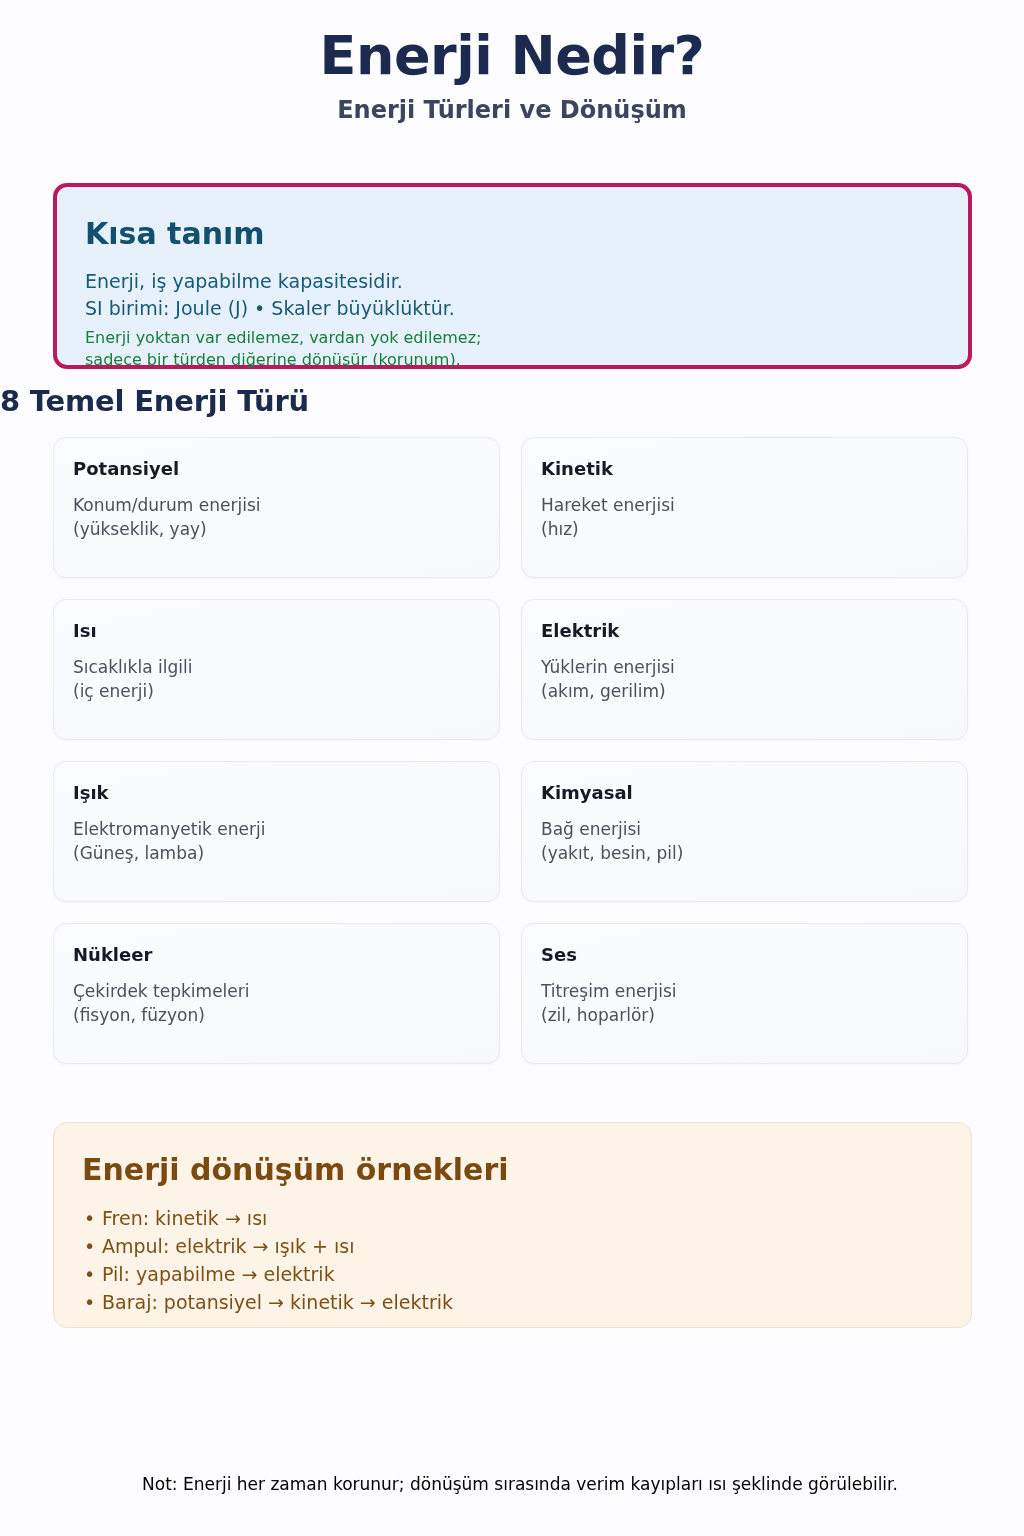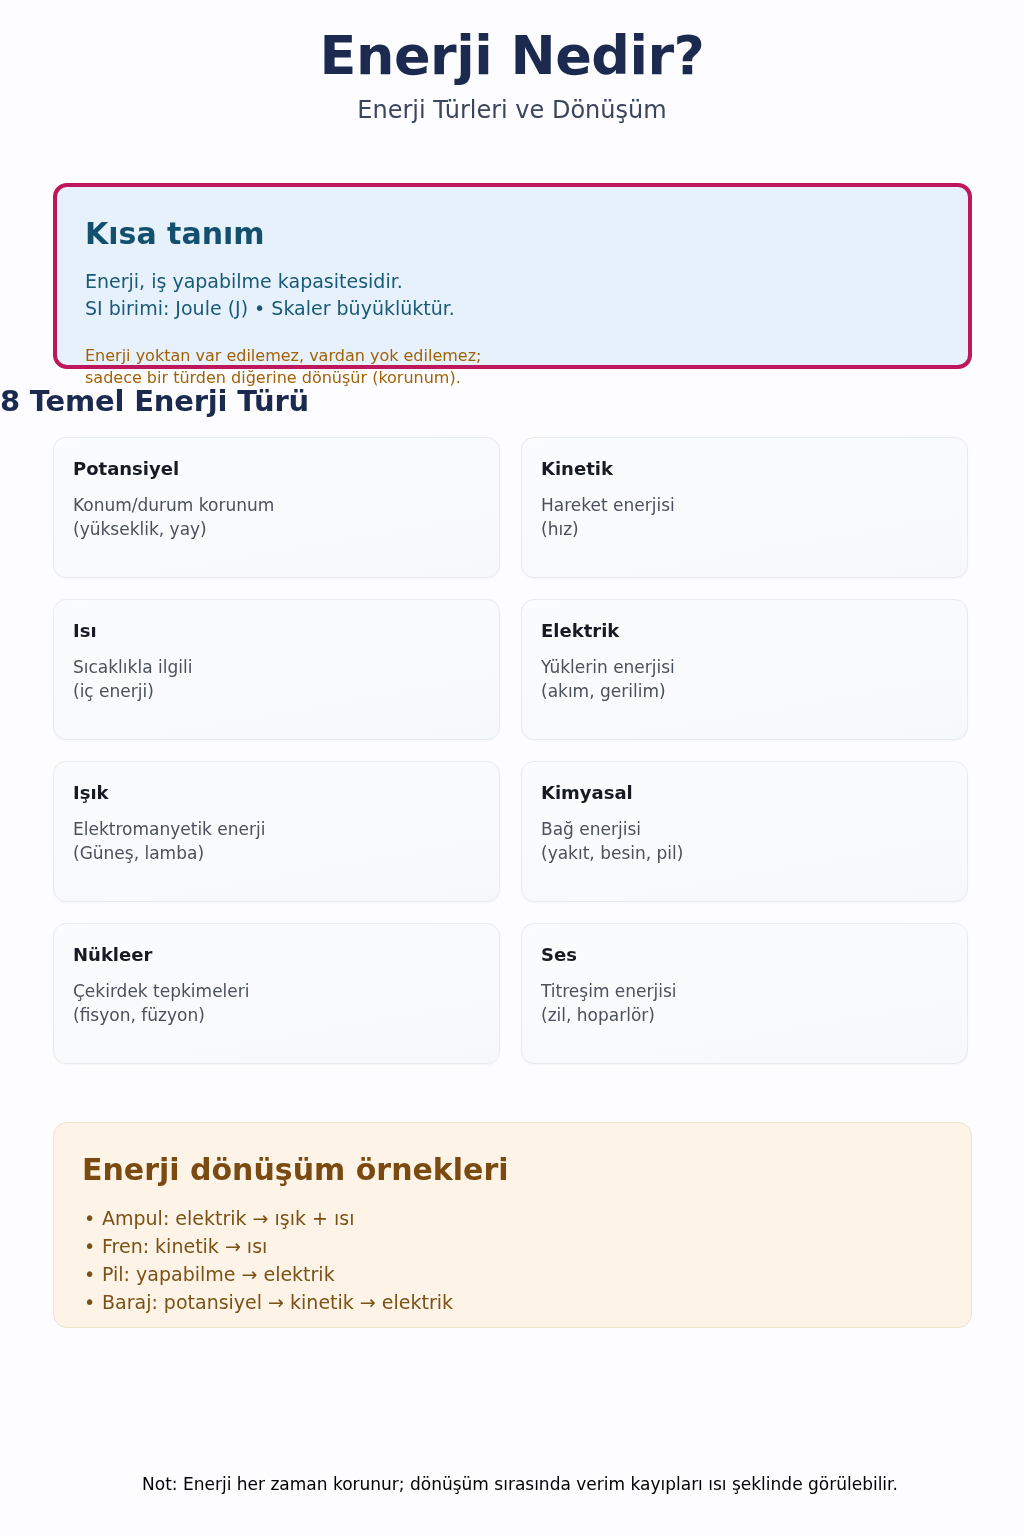--- a/index.html
+++ b/index.html
@@ -32,21 +32,21 @@
   .main-title {
     font-size: 54px;
     font-weight: 700;
     color: #1b2a4e;
     letter-spacing: -0.5px;
     line-height: 1.12;
   }
 
   .subtitle {
     font-size: 24px;
-    font-weight: 400;
+    font-weight: 700;
     color: #3c4560;
     margin-top: 10px;
     line-height: 1.2;
   }
 
   
   .definition-box {
     position: absolute;
     left: 53px;
     top: 183px;
@@ -67,23 +67,23 @@
   }
 
   .definition-lines {
     font-size: 19px;
     color: #185a78;
     line-height: 1.45;
   }
 
   .definition-note {
     font-size: 16px;
-    color: #a16207;
+    color: #15803d;
     line-height: 1.42;
-    margin-top: 22px;
+    margin-top: 4px;
   }
 
   
   .section-heading {
     position: absolute;
     top: 384px;
     left: 0;
     width: 1024px;
     text-align: left;
     font-size: 29px;
@@ -204,21 +204,21 @@
       <div>sadece bir türden diğerine dönüşür (korunum).</div>
     </div>
   </section>
 
   <h2 class="section-heading">8 Temel Enerji Türü</h2>
 
   <section class="types-grid">
 
     <article class="type-card">
       <h3 class="type-name">Potansiyel</h3>
-      <p class="type-desc">Konum/durum korunum
+      <p class="type-desc">Konum/durum enerjisi
 (yükseklik, yay)</p>
     </article>
 
     <article class="type-card">
       <h3 class="type-name">Kinetik</h3>
       <p class="type-desc">Hareket enerjisi
 (hız)</p>
     </article>
 
     <article class="type-card">
@@ -255,22 +255,22 @@
       <h3 class="type-name">Ses</h3>
       <p class="type-desc">Titreşim enerjisi
 (zil, hoparlör)</p>
     </article>
 
   </section>
 
   <section class="conversions-box">
     <h2 class="conversions-title">Enerji dönüşüm örnekleri</h2>
     <ul class="conversions-list">
+      <li>Fren: kinetik → ısı</li>
       <li>Ampul: elektrik → ışık + ısı</li>
-      <li>Fren: kinetik → ısı</li>
       <li>Pil: yapabilme → elektrik</li>
       <li>Baraj: potansiyel → kinetik → elektrik</li>
     </ul>
   </section>
 
   <div class="footer-note">Not: Enerji her zaman korunur; dönüşüm sırasında verim kayıpları ısı şeklinde görülebilir.</div>
 
 </div>
 
 </body></html>

